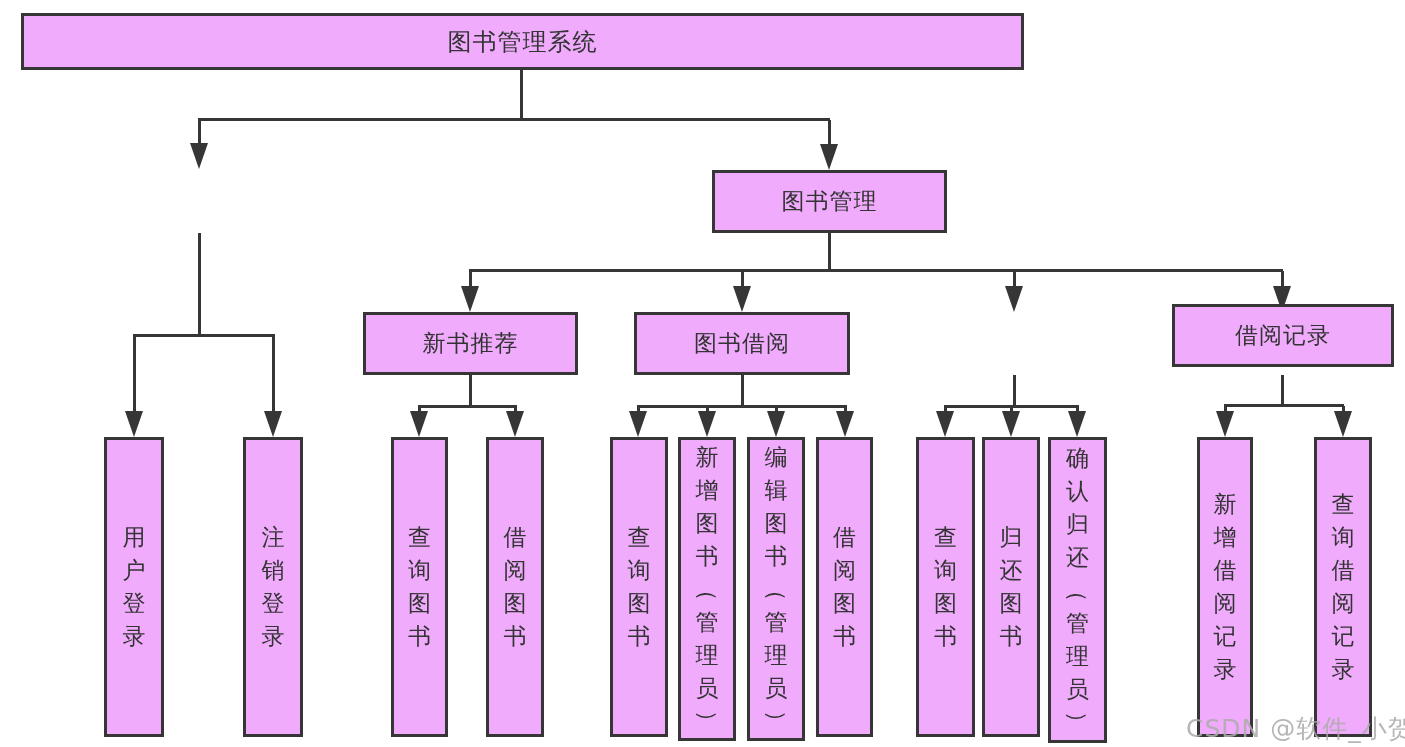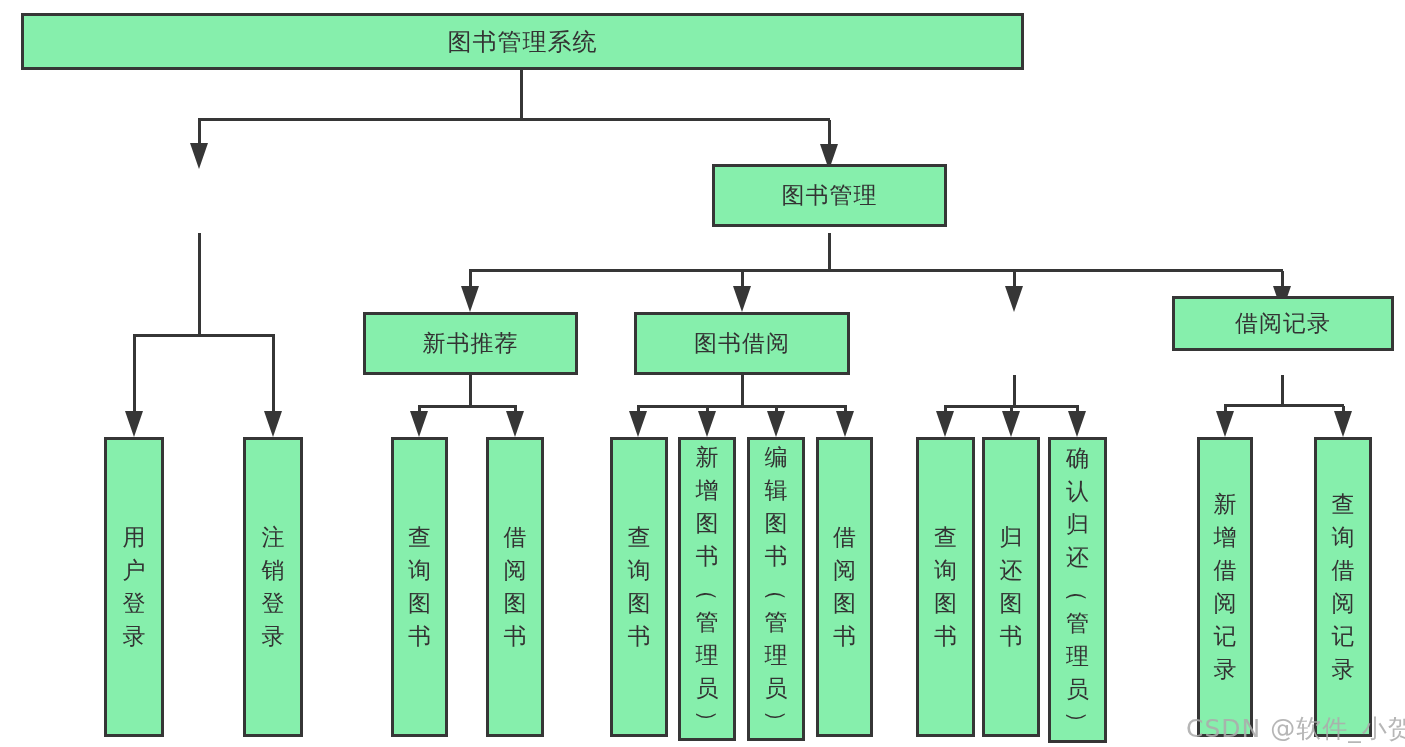--- a/index.html
+++ b/index.html
@@ -1,21 +1,21 @@
 <!DOCTYPE html>
 <html><head>
 <meta charset="utf-8">
 <style>
   html,body{margin:0;padding:0;background:#ffffff;}
   .canvas{
     position:relative;width:1405px;height:747px;background:#ffffff;
     font-family:"DejaVu Sans","Liberation Sans",sans-serif;overflow:hidden;
   }
   .box{
-    position:absolute;background:#86efac;border:3px solid #363636;box-sizing:border-box;
+    position:absolute;background:#f0abfc;border:3px solid #363636;box-sizing:border-box;
     display:flex;align-items:center;justify-content:center;
     color:#333333;font-size:23px;letter-spacing:1px;white-space:nowrap;
   }
   .root-box{font-size:24px;}
   .vbox{flex-direction:column;letter-spacing:0;}
   .vbox span{display:block;height:33px;line-height:33px;font-size:23px;text-align:center;}
   .vbox span.rot{transform:rotate(90deg);}
   .hline{position:absolute;height:3px;background:#363636;}
   .vline{position:absolute;width:3px;background:#363636;}
   .arrow{
@@ -87,25 +87,25 @@
 
   <div class="vline" style="left:1281px;top:375px;height:31px;"></div>
   <div class="hline" style="left:1224px;top:404px;width:120px;"></div>
   <div class="vline" style="left:1224px;top:406px;height:9px;"></div>
   <div class="vline" style="left:1342px;top:406px;height:9px;"></div>
   <div class="arrow" style="left:1216px;top:411px;"></div>
   <div class="arrow" style="left:1334px;top:411px;"></div>
 
   <div class="box root-box" style="left:21px;top:13px;width:1003px;height:57px;">图书管理系统</div>
 
-  <div class="box" style="left:712px;top:164px;width:235px;height:63px;">图书管理</div>
+  <div class="box" style="left:712px;top:170px;width:235px;height:63px;">图书管理</div>
 
   <div class="box" style="left:634px;top:312px;width:216px;height:63px;">图书借阅</div>
   <div class="box" style="left:363px;top:312px;width:215px;height:63px;">新书推荐</div>
-  <div class="box" style="left:1172px;top:296px;width:222px;height:55px;">借阅记录</div>
+  <div class="box" style="left:1172px;top:304px;width:222px;height:63px;">借阅记录</div>
 
   <div class="box vbox" style="left:104px;top:437px;width:60px;height:300px;">
       <span>用</span>
       <span>户</span>
       <span>登</span>
       <span>录</span>
     </div>
   <div class="box vbox" style="left:243px;top:437px;width:60px;height:300px;">
       <span>注</span>
       <span>销</span>

